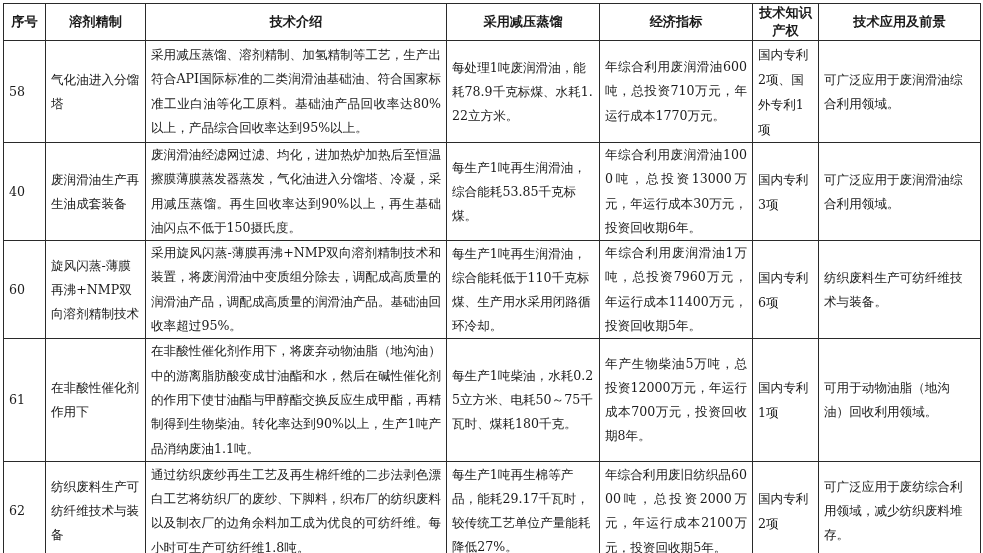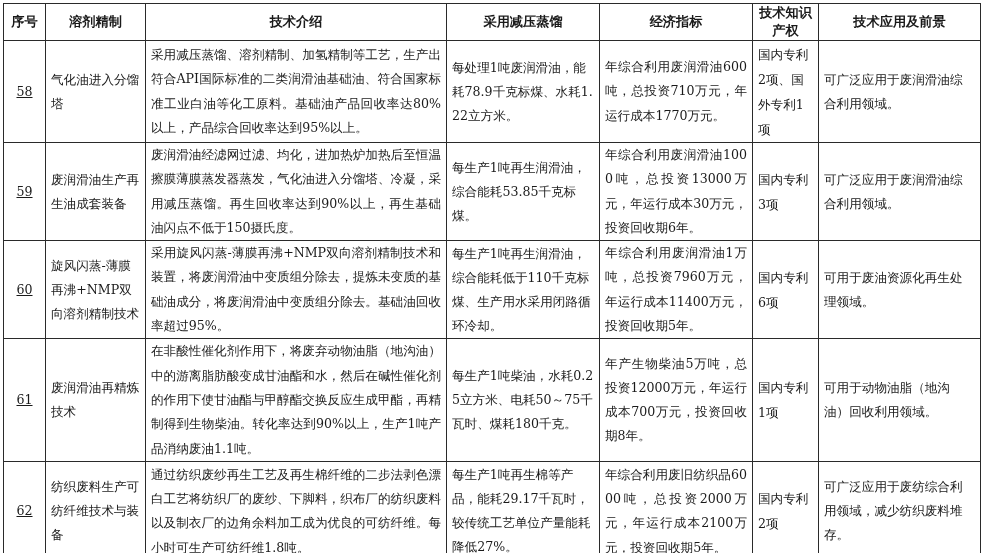--- a/index.html
+++ b/index.html
@@ -18,21 +18,21 @@
   }
   th {
     font-family: "DejaVu Sans", "Liberation Sans", sans-serif;
     font-weight: bold;
     font-size: 13.2px;
     line-height: 18px;
     text-align: center;
     height: 36px;
     padding: 0 3px;
   }
-  td.num { text-align: center; text-decoration: underline; }
+  td.num { text-align: left; }
   td.intro { text-align: justify; line-height: 24.3px; }
   td.ip { line-height: 25px; }
   tr.r58 td { height: 101px; }
   tr.r59 td { height: 93px; }
   tr.r60 td { height: 95px; }
   tr.r61 td { height: 110px; }
   tr.r62 td { height: 99px; }
 </style>
 </head>
 <body>
@@ -63,40 +63,40 @@
     <tr class="r58">
       <td class="num">58</td>
       <td>气化油进入分馏塔</td>
       <td class="intro">采用减压蒸馏、溶剂精制、加氢精制等工艺，生产出符合API国际标准的二类润滑油基础油、符合国家标准工业白油等化工原料。基础油产品回收率达80%以上，产品综合回收率达到95%以上。</td>
       <td>每处理1吨废润滑油，能耗78.9千克标煤、水耗1.22立方米。</td>
       <td class="intro">年综合利用废润滑油600吨，总投资710万元，年运行成本1770万元。</td>
       <td class="ip">国内专利2项、国外专利1项</td>
       <td>可广泛应用于废润滑油综合利用领域。</td>
     </tr>
     <tr class="r59">
-      <td class="num">59</td>
+      <td class="num">40</td>
       <td>废润滑油生产再生油成套装备</td>
       <td class="intro">废润滑油经滤网过滤、均化，进加热炉加热后至恒温擦膜薄膜蒸发器蒸发，气化油进入分馏塔、冷凝，采用减压蒸馏。再生回收率达到90%以上，再生基础油闪点不低于150摄氏度。</td>
       <td>每生产1吨再生润滑油，综合能耗53.85千克标煤。</td>
       <td class="intro">年综合利用废润滑油1000吨，总投资13000万元，年运行成本30万元，投资回收期6年。</td>
       <td class="ip">国内专利3项</td>
       <td>可广泛应用于废润滑油综合利用领域。</td>
     </tr>
     <tr class="r60">
       <td class="num">60</td>
       <td>旋风闪蒸-薄膜再沸+NMP双向溶剂精制技术</td>
-      <td class="intro">采用旋风闪蒸-薄膜再沸+NMP双向溶剂精制技术和装置，将废润滑油中变质组分除去，提炼未变质的基础油成分，将废润滑油中变质组分除去。基础油回收率超过95%。</td>
+      <td class="intro">采用旋风闪蒸-薄膜再沸+NMP双向溶剂精制技术和装置，将废润滑油中变质组分除去，调配成高质量的润滑油产品，调配成高质量的润滑油产品。基础油回收率超过95%。</td>
       <td>每生产1吨再生润滑油，综合能耗低于110千克标煤、生产用水采用闭路循环冷却。</td>
       <td class="intro">年综合利用废润滑油1万吨，总投资7960万元，年运行成本11400万元，投资回收期5年。</td>
       <td class="ip">国内专利6项</td>
-      <td>可用于废油资源化再生处理领域。</td>
+      <td>纺织废料生产可纺纤维技术与装备。</td>
     </tr>
     <tr class="r61">
       <td class="num">61</td>
-      <td>废润滑油再精炼技术</td>
+      <td>在非酸性催化剂作用下</td>
       <td class="intro">在非酸性催化剂作用下，将废弃动物油脂（地沟油）中的游离脂肪酸变成甘油酯和水，然后在碱性催化剂的作用下使甘油酯与甲醇酯交换反应生成甲酯，再精制得到生物柴油。转化率达到90%以上，生产1吨产品消纳废油1.1吨。</td>
       <td>每生产1吨柴油，水耗0.25立方米、电耗50～75千瓦时、煤耗180千克。</td>
       <td class="intro">年产生物柴油5万吨，总投资12000万元，年运行成本700万元，投资回收期8年。</td>
       <td class="ip">国内专利1项</td>
       <td>可用于动物油脂（地沟油）回收利用领域。</td>
     </tr>
     <tr class="r62">
       <td class="num">62</td>
       <td>纺织废料生产可纺纤维技术与装备</td>
       <td class="intro">通过纺织废纱再生工艺及再生棉纤维的二步法剥色漂白工艺将纺织厂的废纱、下脚料，织布厂的纺织废料以及制衣厂的边角余料加工成为优良的可纺纤维。每小时可生产可纺纤维1.8吨。</td>

